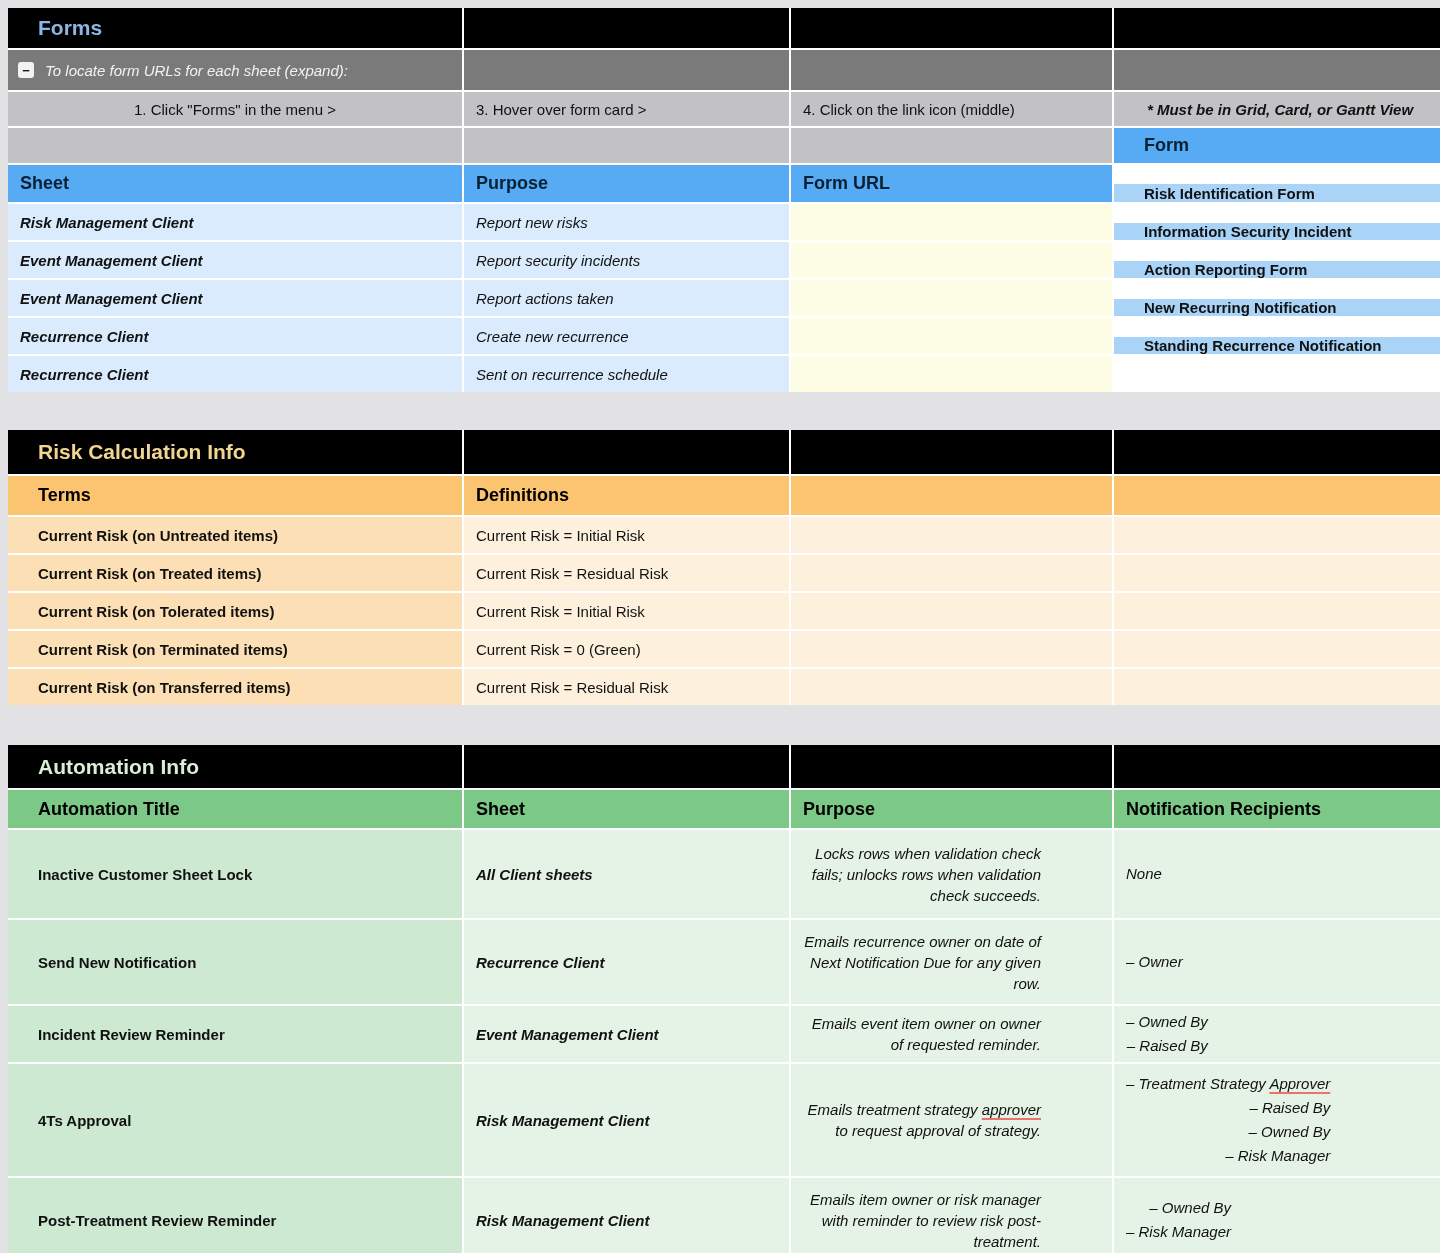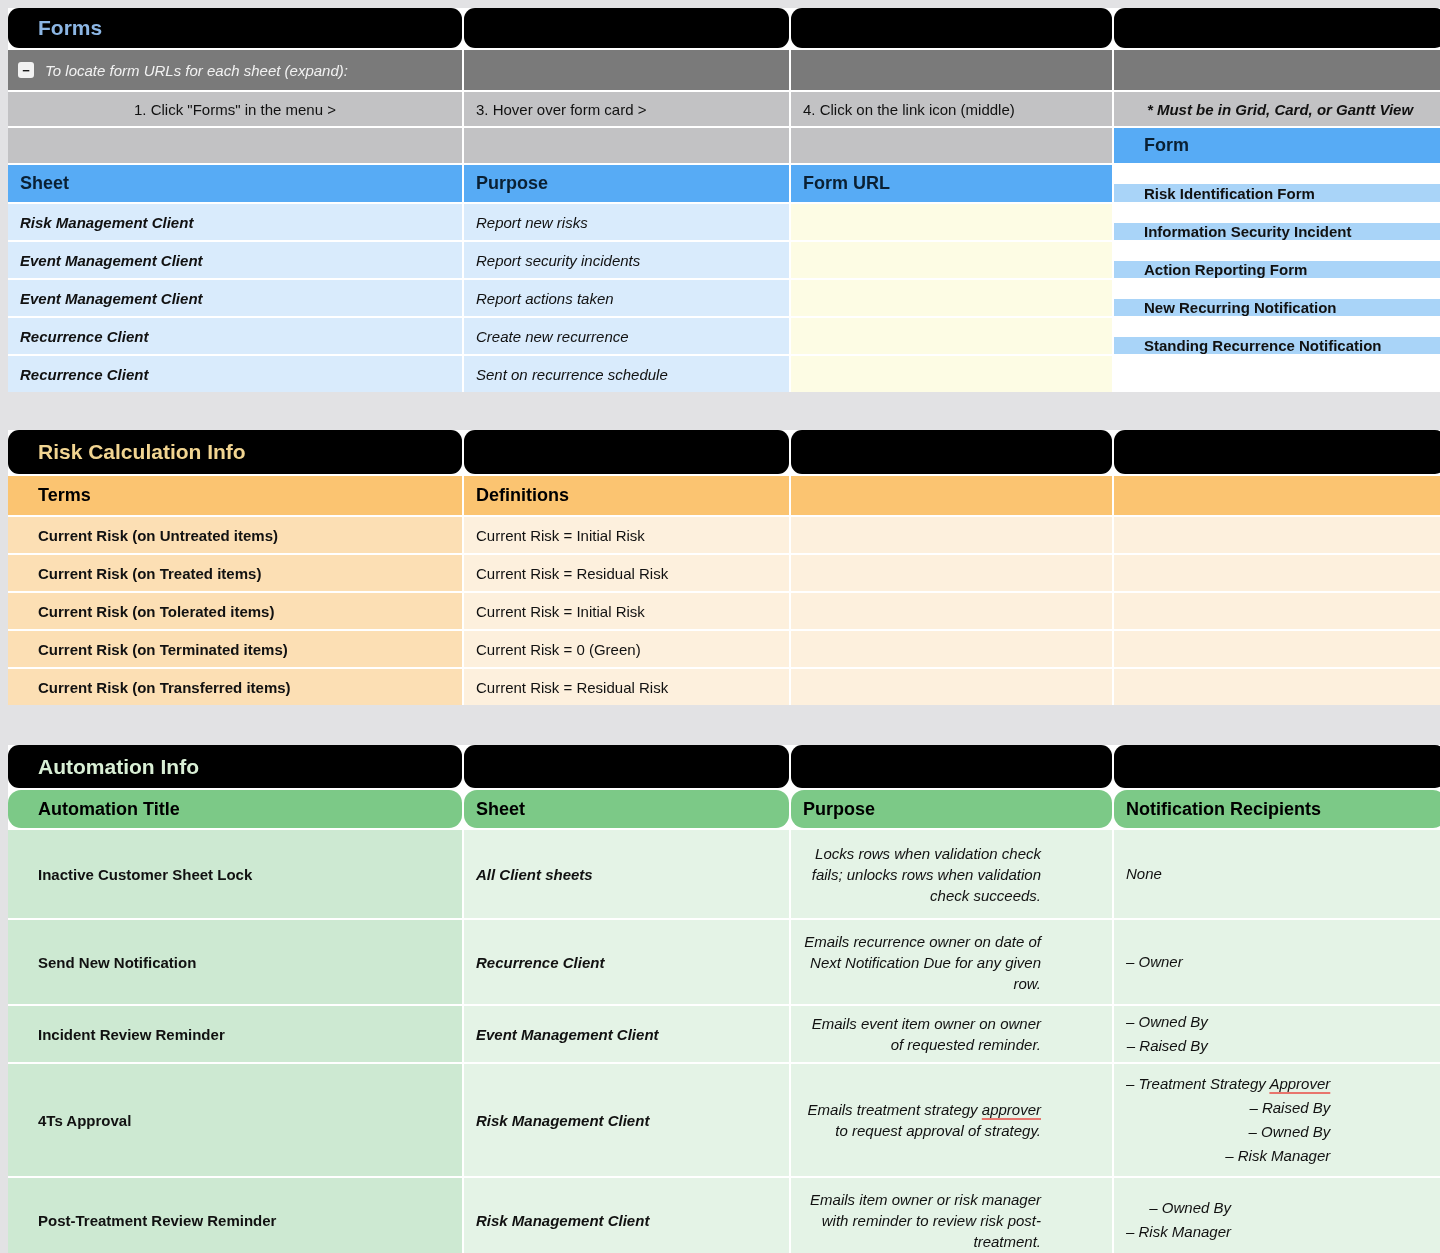--- a/index.html
+++ b/index.html
@@ -35,30 +35,30 @@
     color:var(--body-text,#111);
     overflow:hidden;
     white-space:normal;
   }
   .c1{padding-left:30px;}
   .center{justify-content:center;padding-left:4px;padding-right:4px;text-align:center;}
   .bold{font-weight:bold;}
   .italic{font-style:italic;text-align:right;}
   .bolditalic{font-weight:bold;font-style:italic;}
 
-  .title{background:var(--title-bg,#000);font-size:21px;font-weight:bold;border-radius:11px;}
+  .title{background:var(--title-bg,#000);font-size:21px;font-weight:bold;}
   #forms-tbl .title{color:var(--forms-title-text);}
   #risk-tbl .title{color:var(--risk-title-text);}
   #auto-tbl .title{color:var(--auto-title-text);}
 
   .note{background:var(--note-bg);color:var(--note-text);font-style:italic;padding-left:10px;gap:11px;}
   .steps{background:var(--steps-bg);color:var(--steps-text);}
   .fhead{background:var(--forms-header-bg);color:var(--forms-header-text);font-weight:bold;font-size:18px;}
   .rhead{background:var(--risk-header-bg);color:var(--header-text);font-weight:bold;font-size:18px;}
-  .ahead{background:var(--auto-header-bg);color:var(--header-text);font-weight:bold;font-size:18px;border-radius:13px;}
+  .ahead{background:var(--auto-header-bg);color:var(--header-text);font-weight:bold;font-size:18px;}
 
   .blue1{background:var(--forms-col1-bg);margin-top:19px;}
   .blue2{background:var(--forms-col2-bg);}
   .url{background:var(--forms-url-bg);}
   .peach1{background:var(--risk-col1-bg);}
   .peach2{background:var(--risk-col2-bg);}
   .green1{background:var(--auto-col1-bg);}
   .green2{background:var(--auto-col2-bg);}
 
   .lines{line-height:21px;max-width:238px;}

